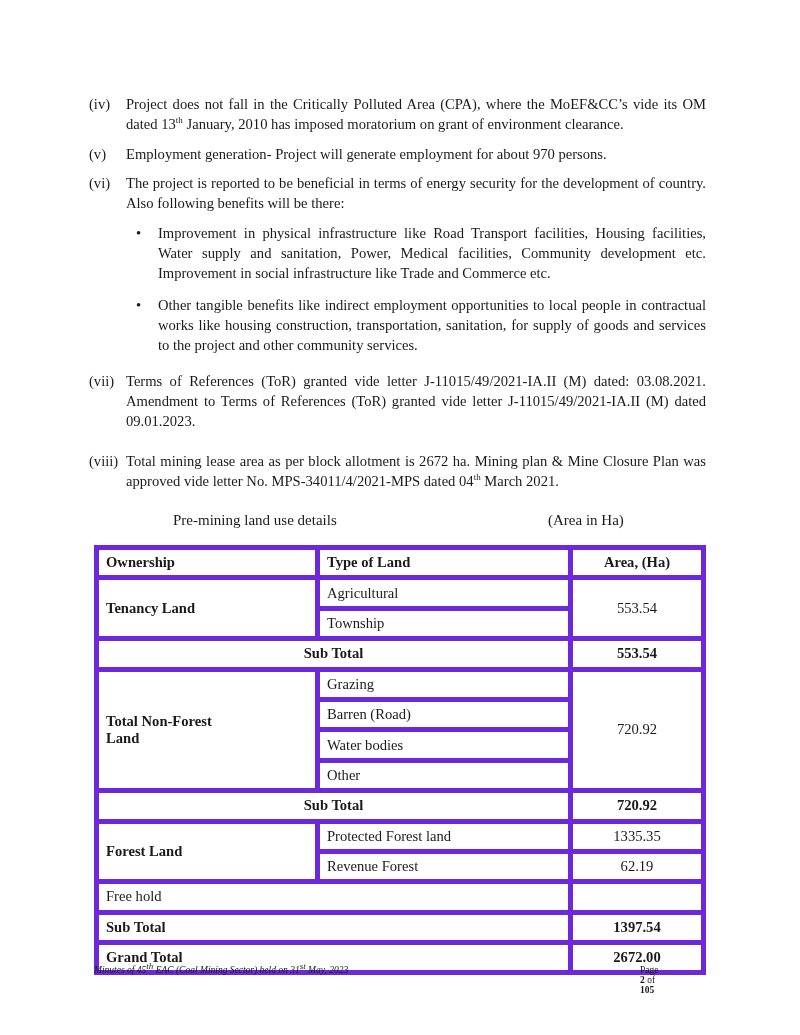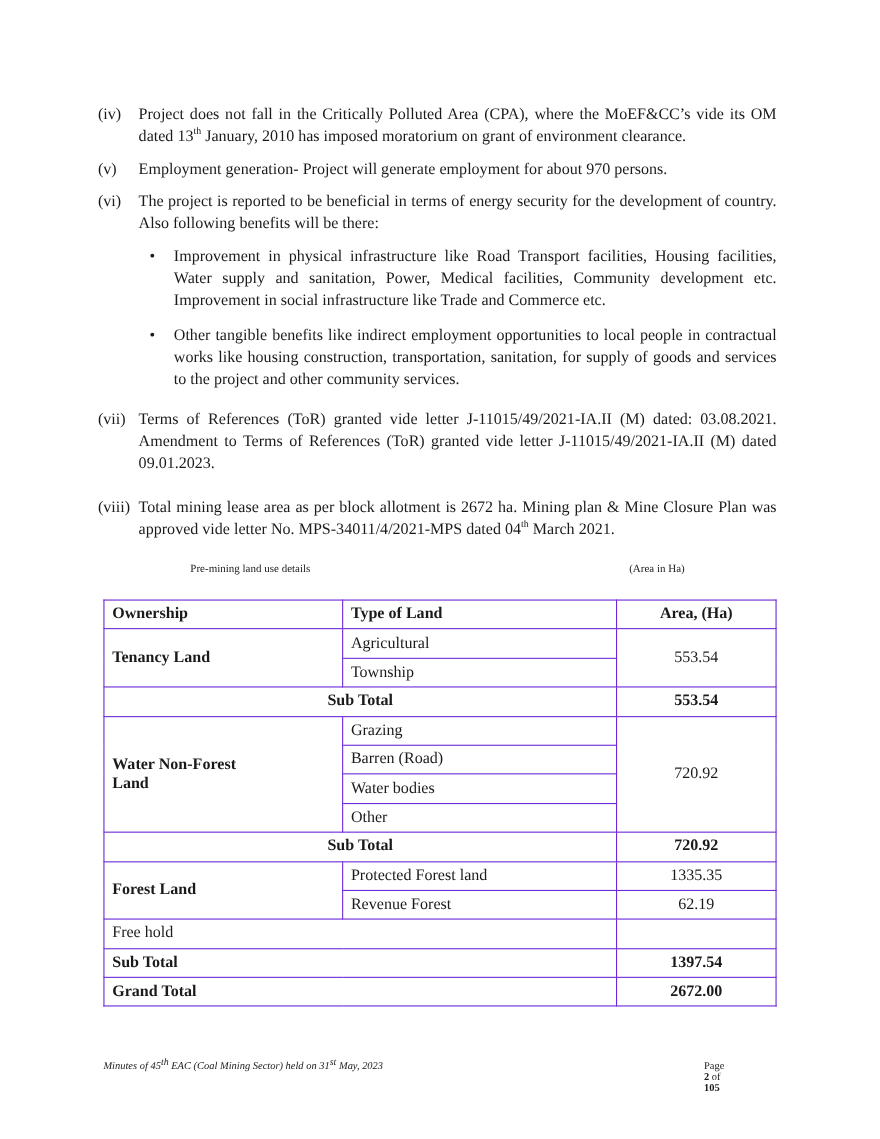--- a/index.html
+++ b/index.html
@@ -6,24 +6,24 @@
   body { width:800px; height:1035px; position:relative; overflow:hidden;
          font-family:"Liberation Serif", serif; color:#1a1a1a; }
   .page { position:absolute; left:0; top:0; width:632px; height:1035px; }
   .item { position:absolute; left:89px; width:617px; font-size:14.6px; line-height:20px; }
   .item .num { position:absolute; left:0; top:0; }
   .item .body { margin-left:37px; text-align:justify; }
   .bullets { position:absolute; left:126px; width:580px; font-size:14.6px; line-height:20px; }
   .bullet { position:relative; padding-left:32px; text-align:justify; }
   .bullet .dot { position:absolute; left:10px; top:0; }
   sup { font-size:9px; line-height:0; vertical-align:super; }
-  .caption { position:absolute; top:512px; font-size:10px; }
+  .caption { position:absolute; top:512px; font-size:15px; }
   table.land { position:absolute; left:94px; top:545px; width:612px; border-collapse:collapse;
                font-size:14.6px; }
-  table.land td { border:1px solid #6d28d9; height:25.4px; padding:0 7px; vertical-align:middle; }
+  table.land td { border:5px solid #6d28d9; height:25.4px; padding:0 7px; vertical-align:middle; }
   .c1 { width:202px; }
   .c2 { width:234px; }
   .c3 { text-align:center; }
   .b { font-weight:bold; }
   .ctr { text-align:center; }
   .footer { position:absolute; top:965px; font-size:9.5px; }
   .footer-left { left:94px; font-style:italic; }
   .footer-right { left:640px; }
 </style>
 </head>
@@ -62,21 +62,21 @@
     <div class="body">Terms of References (ToR) granted vide letter J-11015/49/2021-IA.II (M) dated: 03.08.2021. Amendment to Terms of References (ToR) granted vide letter J-11015/49/2021-IA.II (M) dated 09.01.2023.</div>
   </div>
 
   <div class="item" style="top:435px;margin-top:16px;">
     <span class="num">(viii)</span>
     <div class="body"><span>Total mining lease area as per block allotment is 2672 ha. Mining plan &amp; Mine Closure Plan was approved vide letter No. MPS-34011/4/2021-MPS dated 04</span><sup>th</sup><span> March 2021.</span></div>
   </div>
 
 
   <div class="caption" style="left:173px;">Pre-mining land use details</div>
-  <div class="caption" style="left:548px;margin-left:24px;">(Area in Ha)</div>
+  <div class="caption" style="left:548px;">(Area in Ha)</div>
 
   <table class="land">
     <tbody>
         <tr>
       <td class="c1 b">Ownership</td>
       <td class="c2 b">Type of Land</td>
       <td class="c3 b">Area, (Ha)</td>
     </tr>
     <tr>
       <td class="c1 b" rowspan="2">Tenancy Land</td>
@@ -84,21 +84,21 @@
       <td class="c3" rowspan="2">553.54</td>
     </tr>
     <tr>
       <td class="c2">Township</td>
     </tr>
     <tr>
       <td colspan="2" class="b ctr">Sub Total</td>
       <td class="c3 b">553.54</td>
     </tr>
     <tr>
-      <td class="c1 b" rowspan="4"><span>Water Non-Forest</span><br><span>Land</span></td>
+      <td class="c1 b" rowspan="4"><span>Total Non-Forest</span><br><span>Land</span></td>
       <td class="c2">Grazing</td>
       <td class="c3" rowspan="4">720.92</td>
     </tr>
     <tr>
       <td class="c2">Barren (Road)</td>
     </tr>
     <tr>
       <td class="c2">Water bodies</td>
     </tr>
     <tr>

